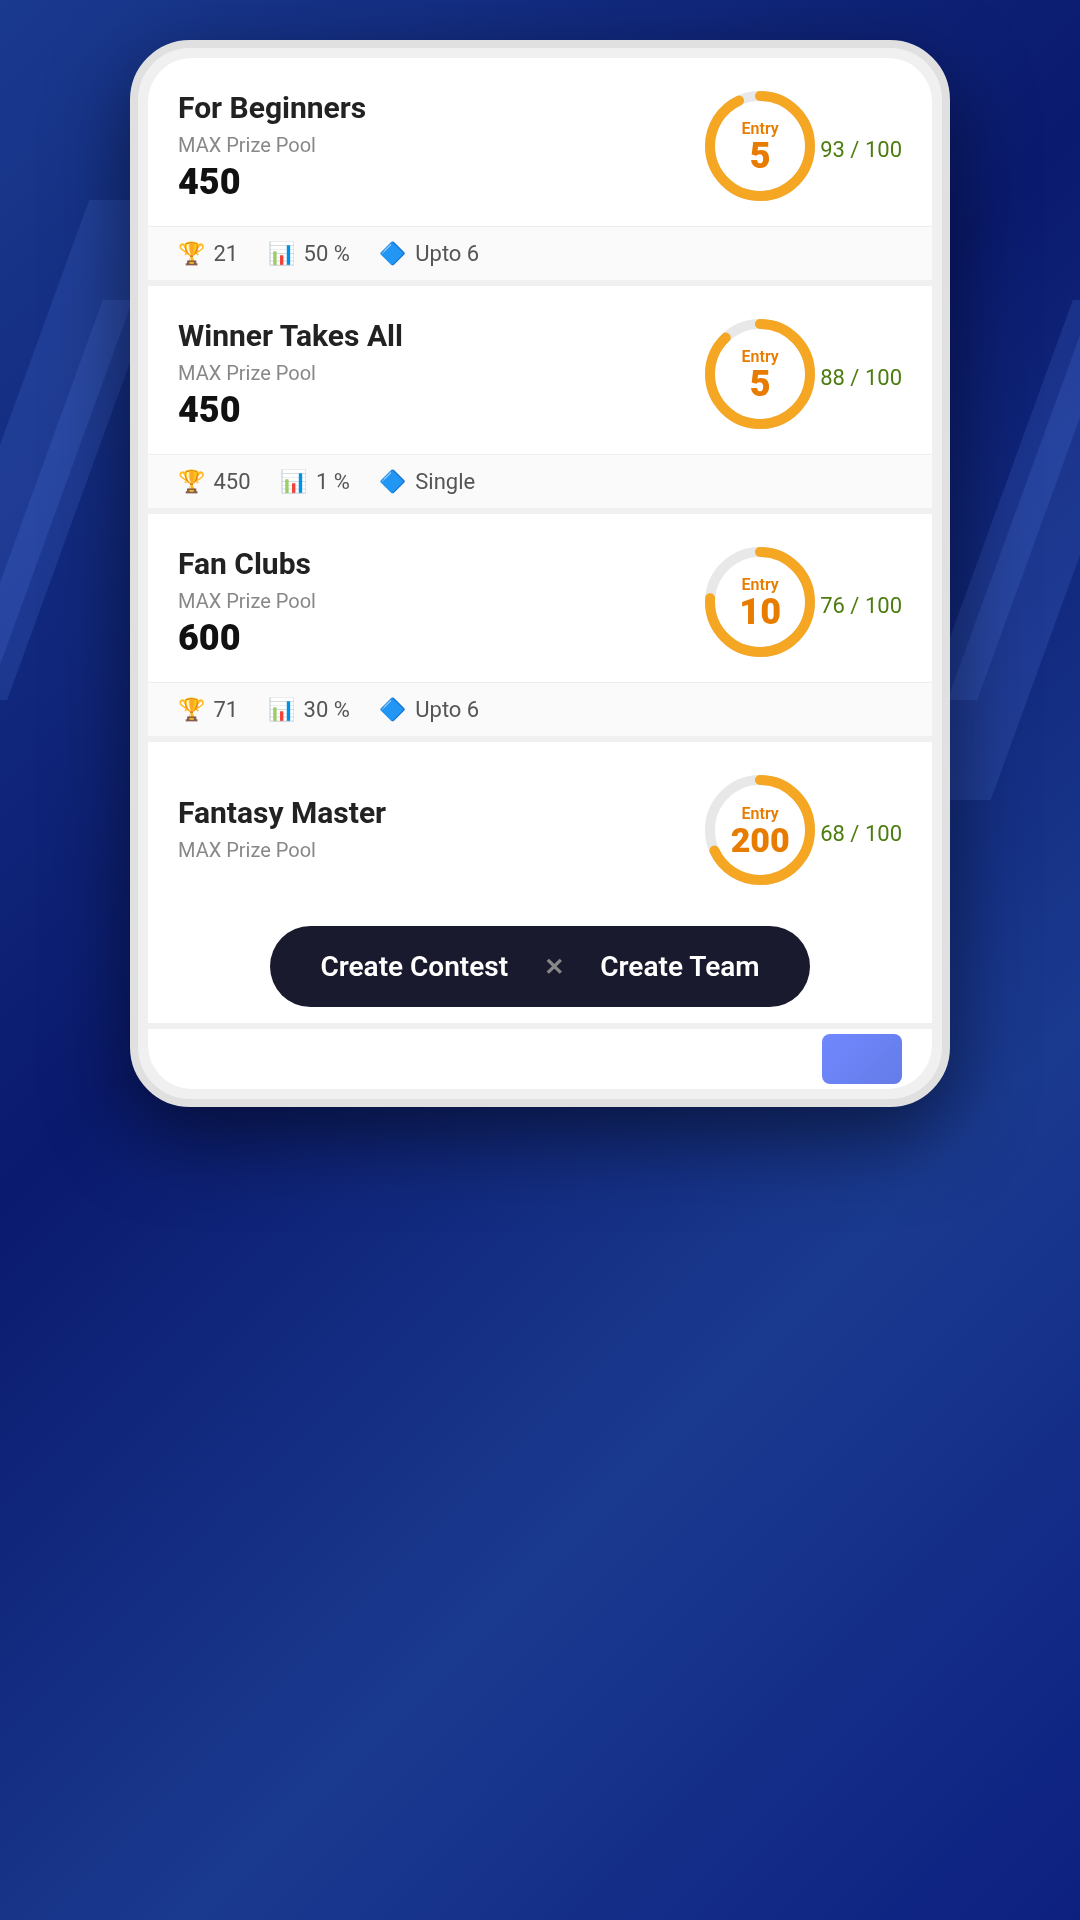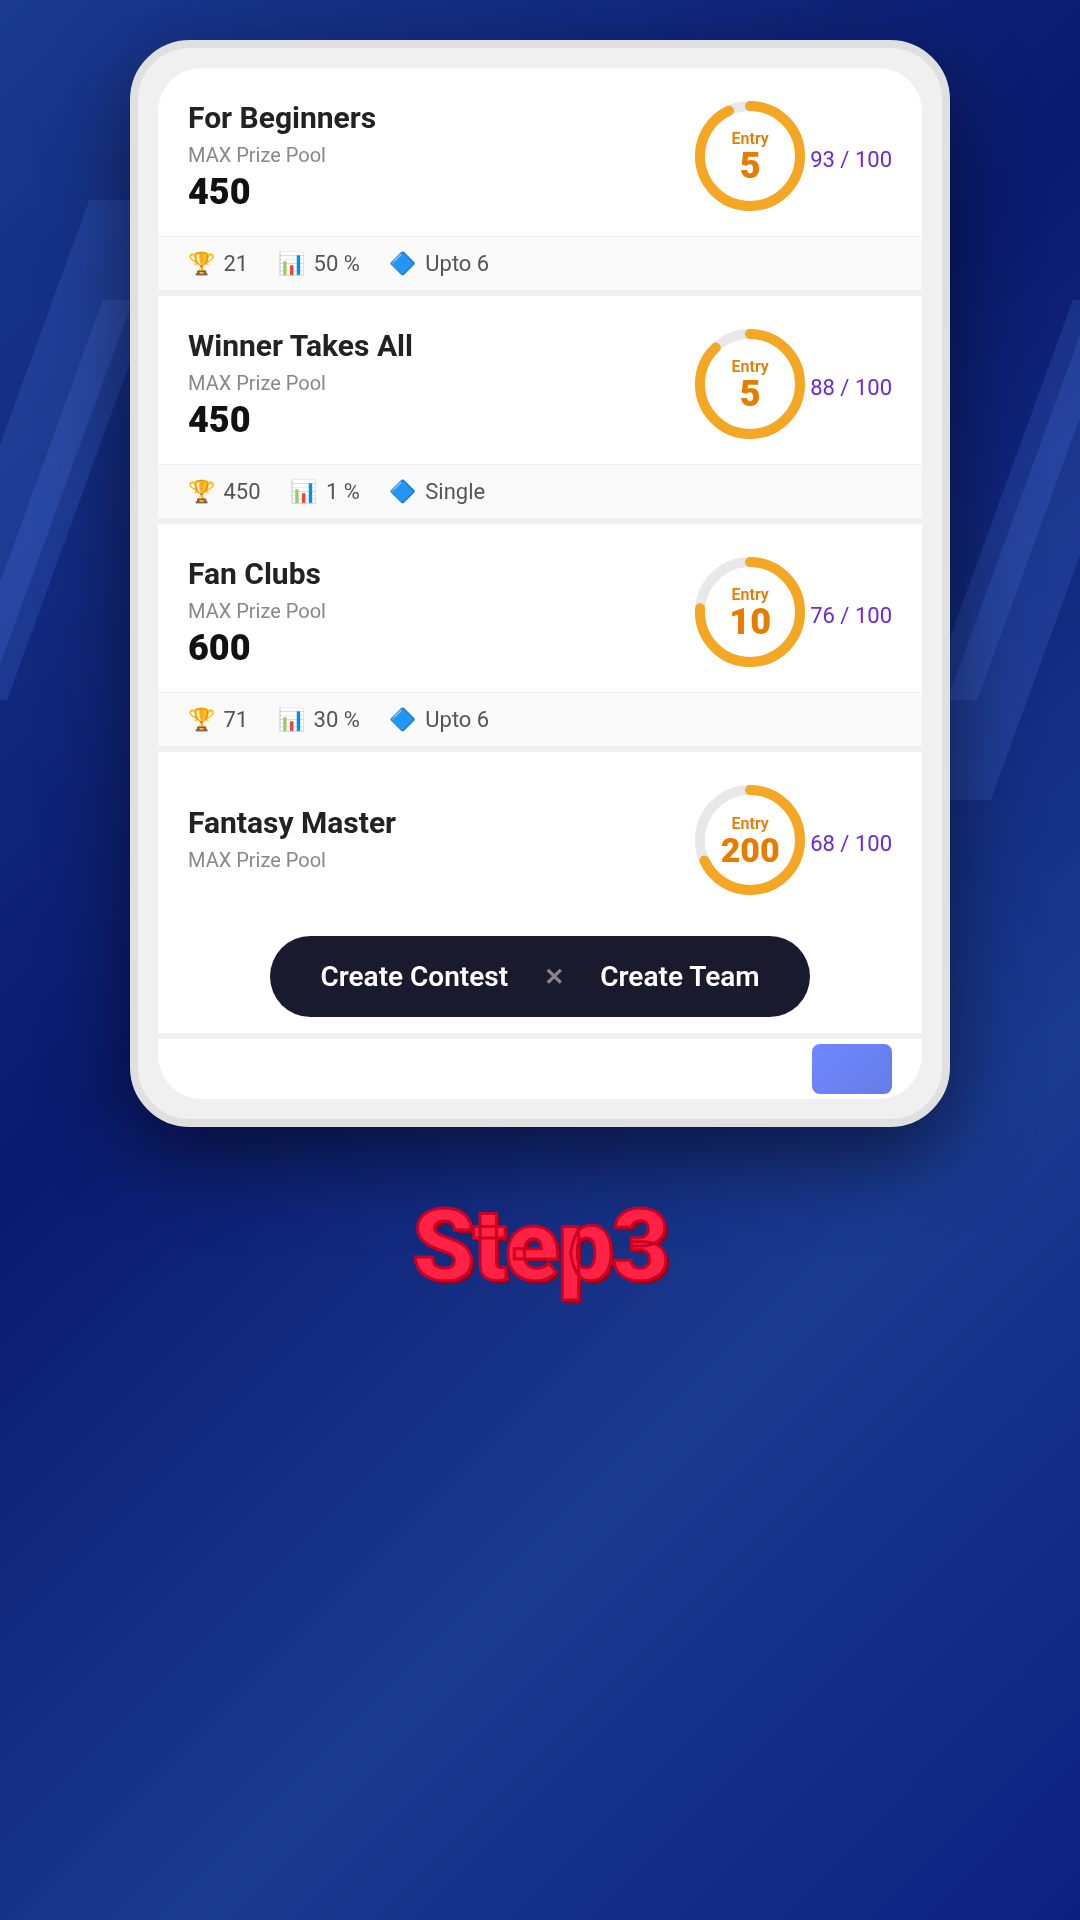--- a/index.html
+++ b/index.html
@@ -31,21 +31,21 @@
     .bg-stripe-4 { width: 50px; height: 400px; top: 300px; right: 30px; }
 
     
     .phone {
       position: relative;
       z-index: 1;
       width: 820px;
       margin: 40px auto 0;
       background: #f0f0f0;
       border-radius: 60px;
-      padding: 20px;
+      padding: 10px;
       box-shadow: 0 30px 80px rgba(0,0,0,0.5);
       border: 8px solid #e0e0e0;
     }
 
     .phone-inner {
       background: #f5f5f5;
       border-radius: 44px;
       overflow: hidden;
     }
 
@@ -116,21 +116,21 @@
       font-weight: 600;
     }
     .entry-value {
       font-size: 36px;
       font-weight: 900;
       color: #e87c00;
       line-height: 1;
     }
     .entry-count-text {
       font-size: 22px;
-      color: #6d28d9;
+      color: #4d7c0f;
       margin-top: 6px;
     }
 
     
     .card-stats {
       display: flex;
       align-items: center;
       padding: 14px 30px;
       background: #fafafa;
       border-top: 1px solid #eee;
@@ -358,14 +358,13 @@
 
       <div style="background:#fff; height:60px; display:flex; align-items:center; justify-content:flex-end; padding-right:30px;">
         <div style="width:80px; height:50px; background:linear-gradient(135deg,#3355ff,#2244dd); border-radius:8px; opacity:0.7;"></div>
       </div>
 
     </div>
   </div>
 </div>
 
 <div class="bottom-section">
-  <div class="step-title">Step3</div>
 </div>
 
 </body></html>

